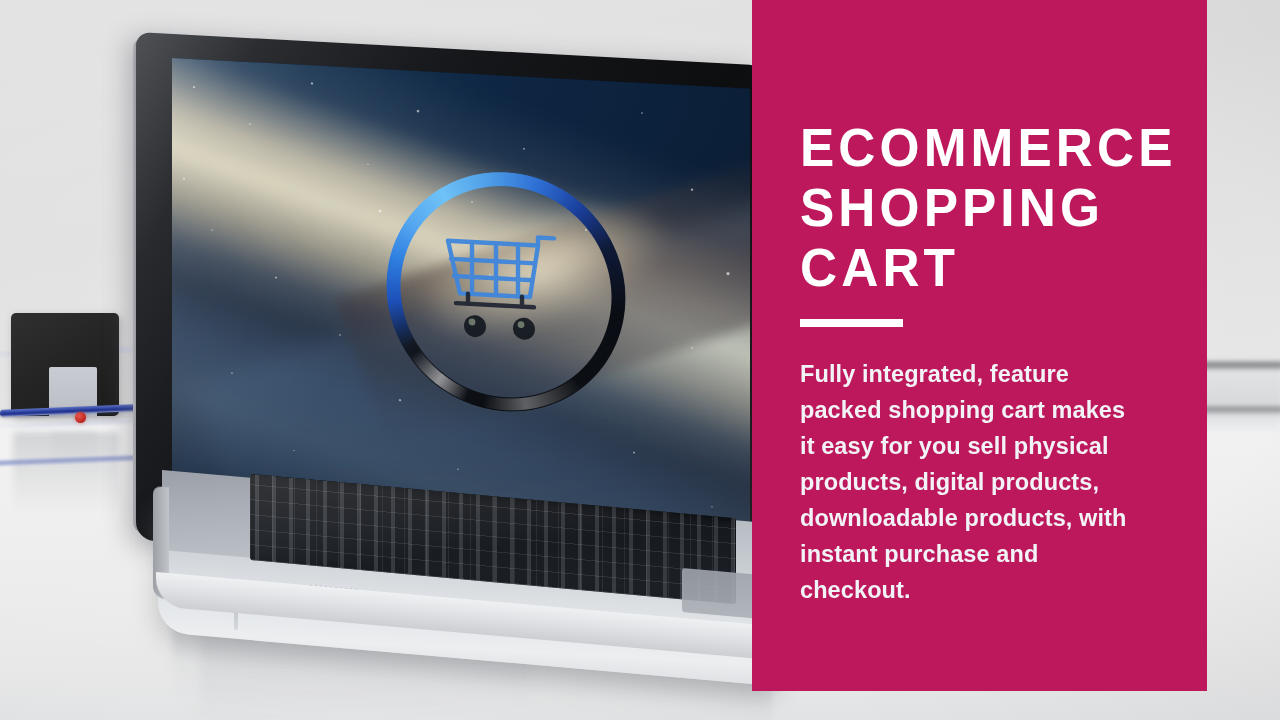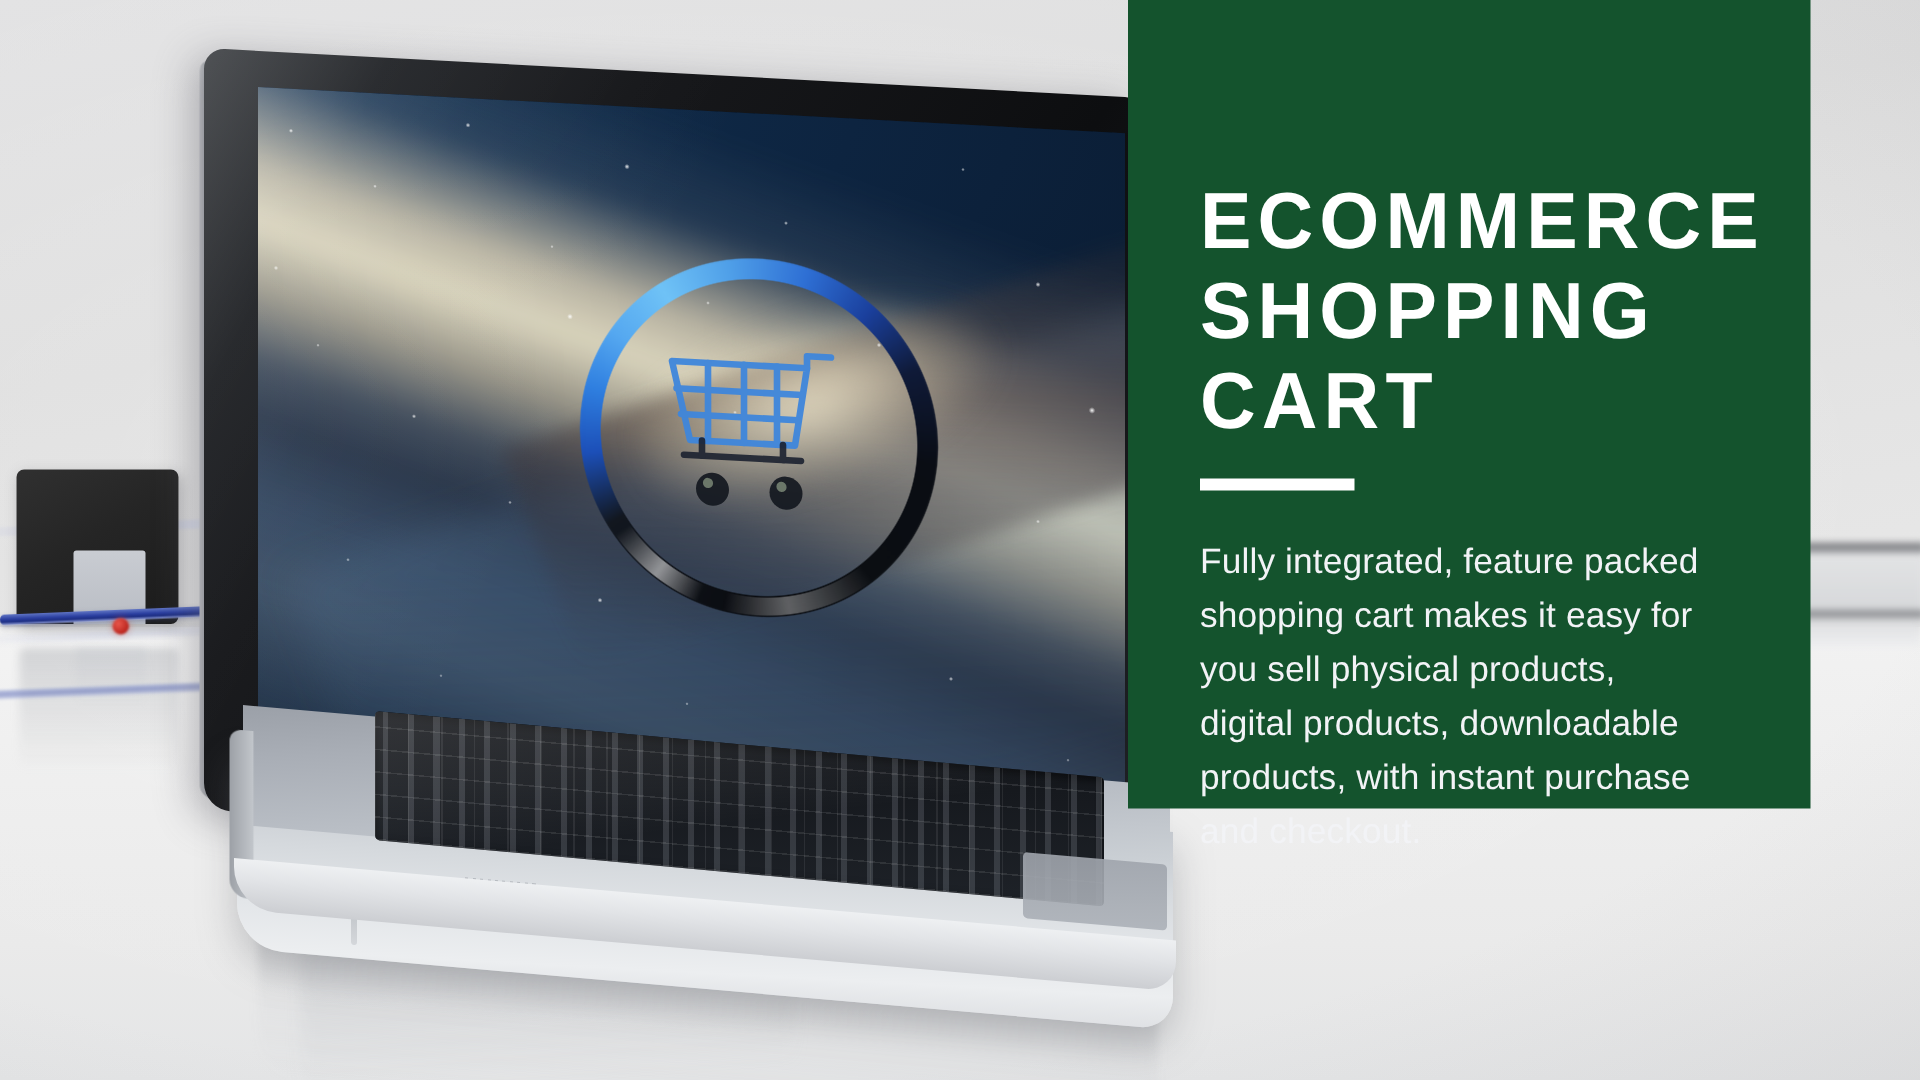--- a/index.html
+++ b/index.html
@@ -396,22 +396,22 @@
     position:absolute; left:120px; top:596px;
     width:680px; height:54px;
     background:radial-gradient(ellipse 50% 60% at 45% 40%,rgba(120,122,130,.38),rgba(160,162,168,0) 72%);
     filter:blur(7px);
   }
 
   
   .panel {
     position:absolute;
     left:752px; top:0;
-    width:455px; height:539px;
-    background:#14532d;
+    width:455px; height:691px;
+    background:#be185d;
     z-index:12;
   }
   .panel-inner {
     position:absolute;
     left:48px; top:118px;
     width:360px;
   }
   .panel-title {
     color:#ffffff;
     font-family:"Liberation Sans", sans-serif;
@@ -426,21 +426,21 @@
   }
   .panel-rule {
     margin-top:21px;
     width:103px; height:8px;
     background:#ffffff;
   }
   .panel-body {
     margin-top:29px;
     color:#f2f3f6;
     font-family:"Liberation Sans", sans-serif;
-    font-weight:400;
+    font-weight:700;
     font-size:23.5px;
     line-height:36px;
     letter-spacing:.1px;
     max-width:344px;
   }
 </style>
 </head>
 <body>
 
 <div id="stage">

